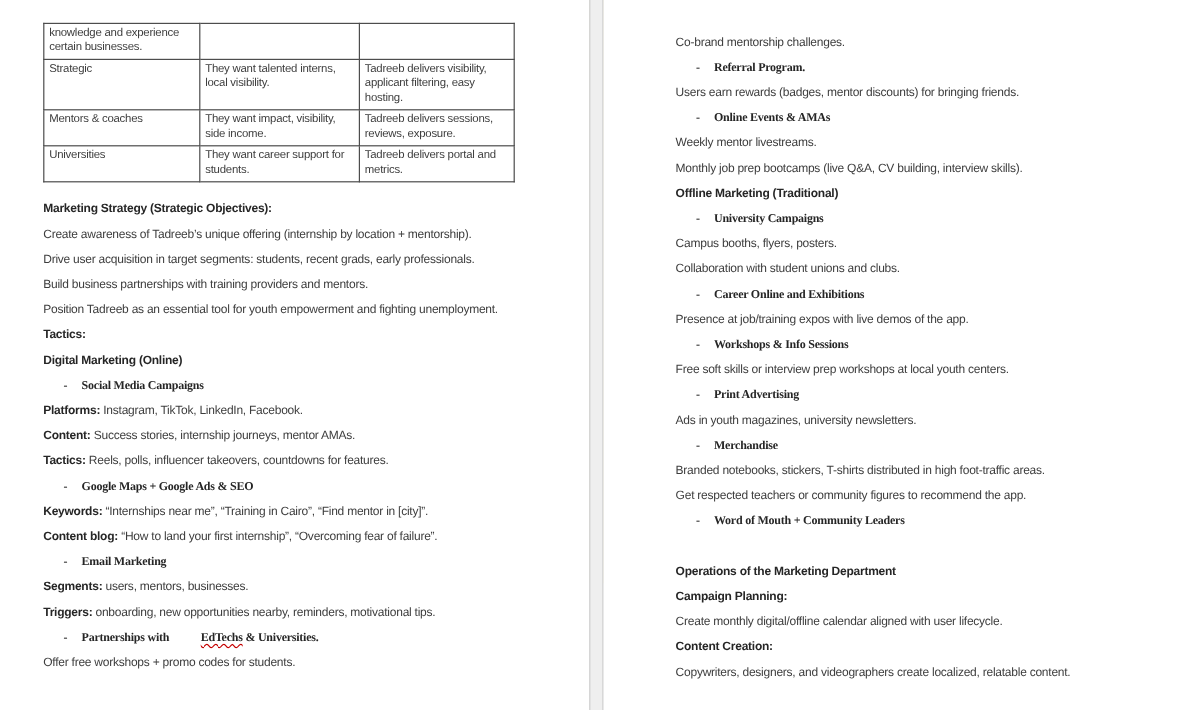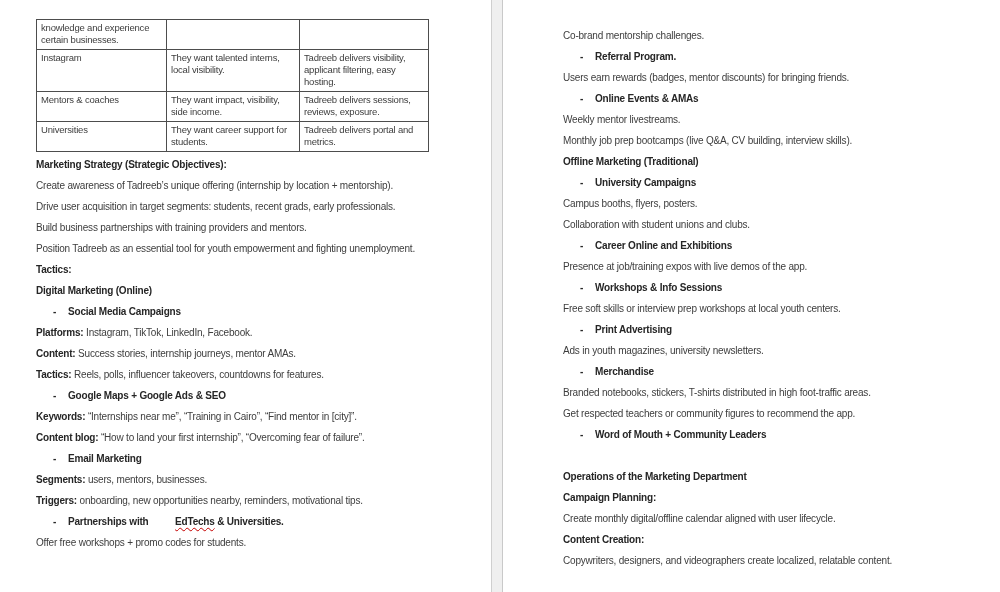--- a/index.html
+++ b/index.html
@@ -47,32 +47,32 @@
   }
   .doc-table td {
     border: 1px solid #4d4d4d;
     vertical-align: top;
     padding: 2px 4px 3px 4px;
   }
   .doc-table col.c1 { width: 130px; }
   .doc-table col.c2 { width: 133px; }
   .doc-table col.c3 { width: 129px; }
   
-  .paragraphs { margin-top: 6px; }
+  .paragraphs { margin-top: 16px; }
   .page-right .paragraphs { margin-top: 12px; }
   .para {
     font-size: 10px;
     line-height: 13px;
     letter-spacing: -0.2px;
     color: #3d3d3d;
     margin-bottom: 8px;
     white-space: nowrap;
   }
   .para .b { font-weight: 700; color: #262626; }
-  .para.bullet { padding-left: 17px; }
+  .para.bullet { padding-left: 17px; font-family: Liberation Serif, serif; }
   .para.bullet .dash {
     display: inline-block;
     width: 15px;
     color: #262626;
     font-weight: 700;
   }
   .para .err {
     text-decoration-line: underline;
     text-decoration-style: wavy;
     text-decoration-color: #c40000;
@@ -94,21 +94,21 @@
           <col class="c2">
           <col class="c3">
         </colgroup>
       <tbody id="table-body">
           <tr>
             <td>knowledge and experience certain businesses.</td>
             <td></td>
             <td></td>
           </tr>
           <tr>
-            <td>Instagram</td>
+            <td>Strategic</td>
             <td>They want talented interns, local visibility.</td>
             <td>Tadreeb delivers visibility, applicant filtering, easy hosting.</td>
           </tr>
           <tr>
             <td>Mentors &amp; coaches</td>
             <td>They want impact, visibility, side income.</td>
             <td>Tadreeb delivers sessions, reviews, exposure.</td>
           </tr>
           <tr>
             <td>Universities</td>

